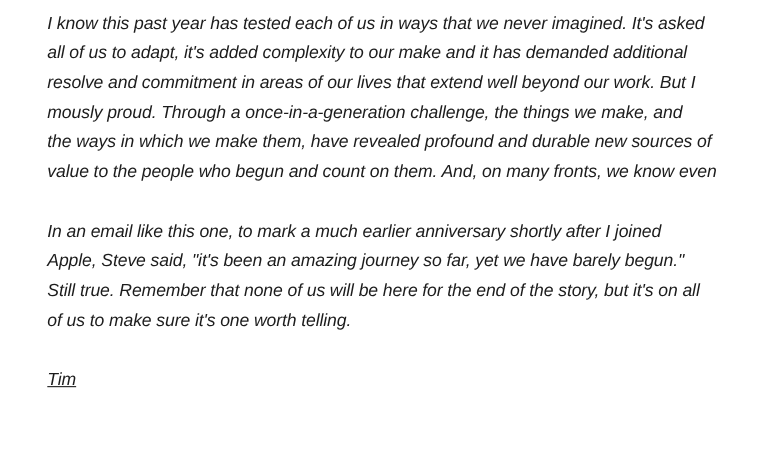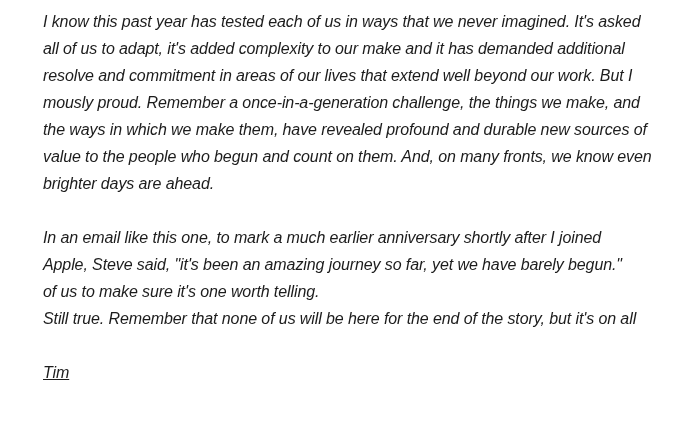--- a/index.html
+++ b/index.html
@@ -36,28 +36,27 @@
 </style>
 </head>
 <body>
 
 <div class="letter">
 
   <div class="para">
     <div class="line">I know this past year has tested each of us in ways that we never imagined. It's asked</div>
     <div class="line">all of us to adapt, it's added complexity to our make and it has demanded additional</div>
     <div class="line">resolve and commitment in areas of our lives that extend well beyond our work. But I</div>
-    <div class="line">mously proud. Remember a once-in-a-generation challenge, the things we make, and</div>
+    <div class="line">mously proud. Through a once-in-a-generation challenge, the things we make, and</div>
     <div class="line">the ways in which we make them, have revealed profound and durable new sources of</div>
     <div class="line">value to the people who begun and count on them. And, on many fronts, we know even</div>
-    <div class="line">brighter days are ahead.</div>
   </div>
 
   <div class="para">
     <div class="line">In an email like this one, to mark a much earlier anniversary shortly after I joined</div>
     <div class="line">Apple, Steve said, "it's been an amazing journey so far, yet we have barely begun."</div>
+    <div class="line">Still true. Remember that none of us will be here for the end of the story, but it's on all</div>
     <div class="line">of us to make sure it's one worth telling.</div>
-    <div class="line">Still true. Remember that none of us will be here for the end of the story, but it's on all</div>
   </div>
 
   <div class="line signature">Tim</div>
 
 </div>
 
 </body></html>

